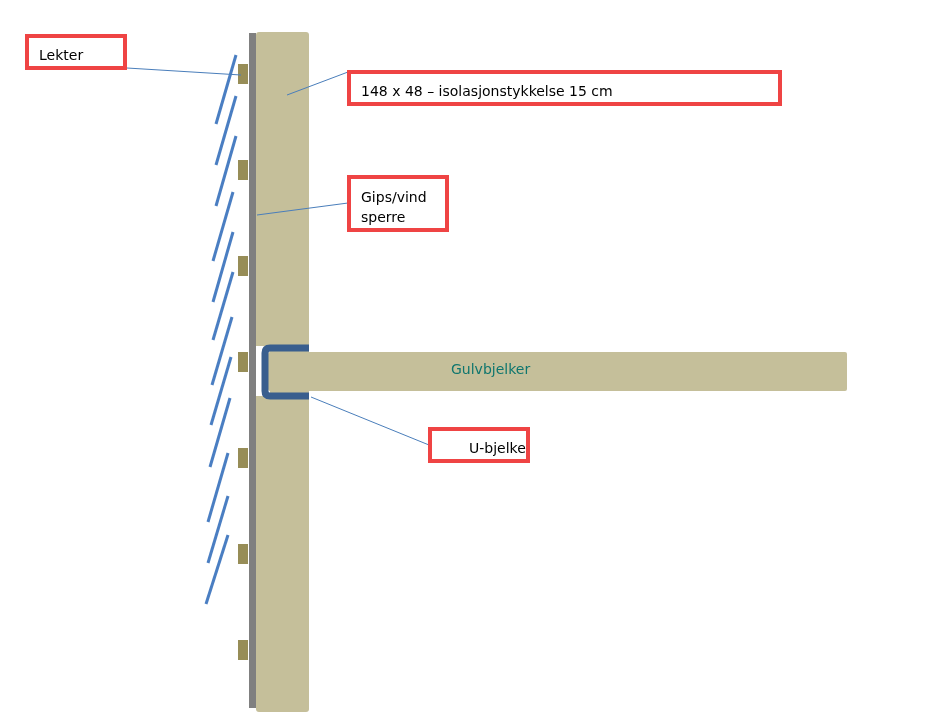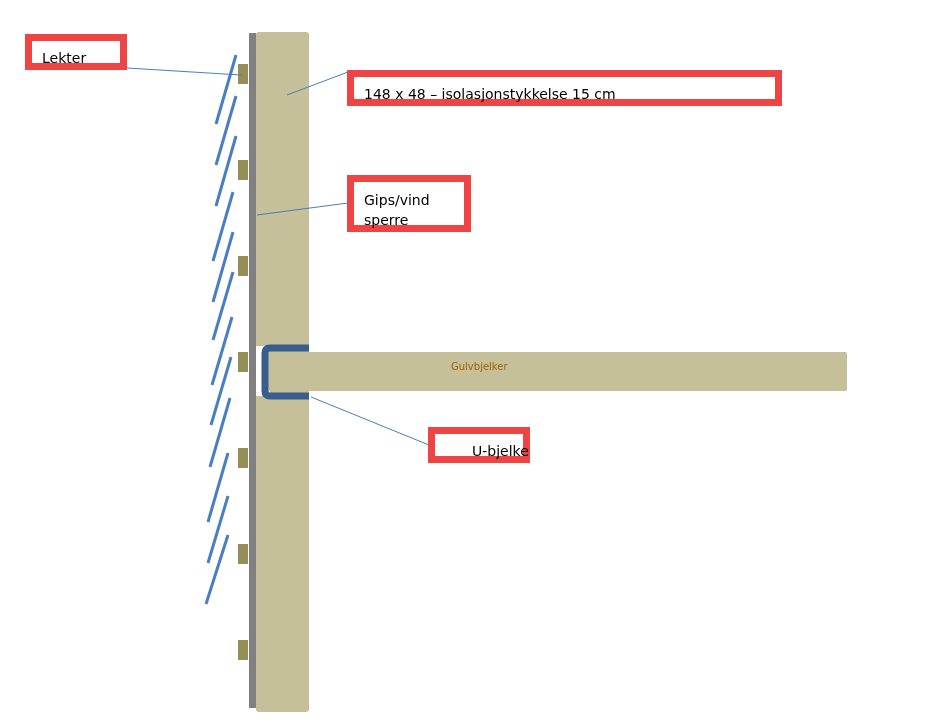--- a/index.html
+++ b/index.html
@@ -1,33 +1,33 @@
 <!DOCTYPE html>
 <html><head>
   <meta charset="utf-8">
   <style>
     html, body { margin: 0; padding: 0; background: #ffffff; }
     body { width: 927px; height: 724px; position: relative; overflow: hidden; font-family: "DejaVu Sans", "Liberation Sans", sans-serif; }
     #diagram { position: absolute; left: 0; top: 0; }
     .label-box {
       position: absolute;
       background: #ffffff;
-      border: 7px solid #ef4444;
+      border: 4px solid #ef4444;
       box-sizing: border-box;
       font-size: 14px;
       color: #000000;
       line-height: 20px;
       padding: 7px 10px;
       white-space: nowrap;
     }
     .label-box.multi { white-space: normal; }
     .beam-label {
       position: absolute;
-      font-size: 10px;
-      color: #a16207;
+      font-size: 14px;
+      color: #0f766e;
       white-space: nowrap;
     }
   </style>
 </head>
 <body>
 
 <svg id="diagram" width="927" height="724" viewBox="0 0 927 724">
 
   <rect x="256" y="32" width="53" height="680" rx="3" fill="#c5bf9a"></rect>
 
@@ -71,21 +71,21 @@
 </svg>
 
 <div class="label-box" style="left:25px; top:34px; width:102px; height:36px;">
   <span>Lekter</span>
 </div>
 
 <div class="label-box" style="left:347px; top:70px; width:435px; height:36px;">
   <span>148 x  48 – isolasjonstykkelse 15 cm</span>
 </div>
 
-<div class="label-box multi" style="left:347px; top:175px; width:124px; height:57px; padding-top:8px;">
+<div class="label-box multi" style="left:347px; top:175px; width:102px; height:57px; padding-top:8px;">
   <div>Gips/vind</div>
   <div>sperre</div>
 </div>
 
 <div class="label-box" style="left:428px; top:427px; width:102px; height:36px;padding-left:37px;">
   <span>U-bjelke</span>
 </div>
 
 <div class="beam-label" style="left:451px; top:361px;">Gulvbjelker</div>
 

